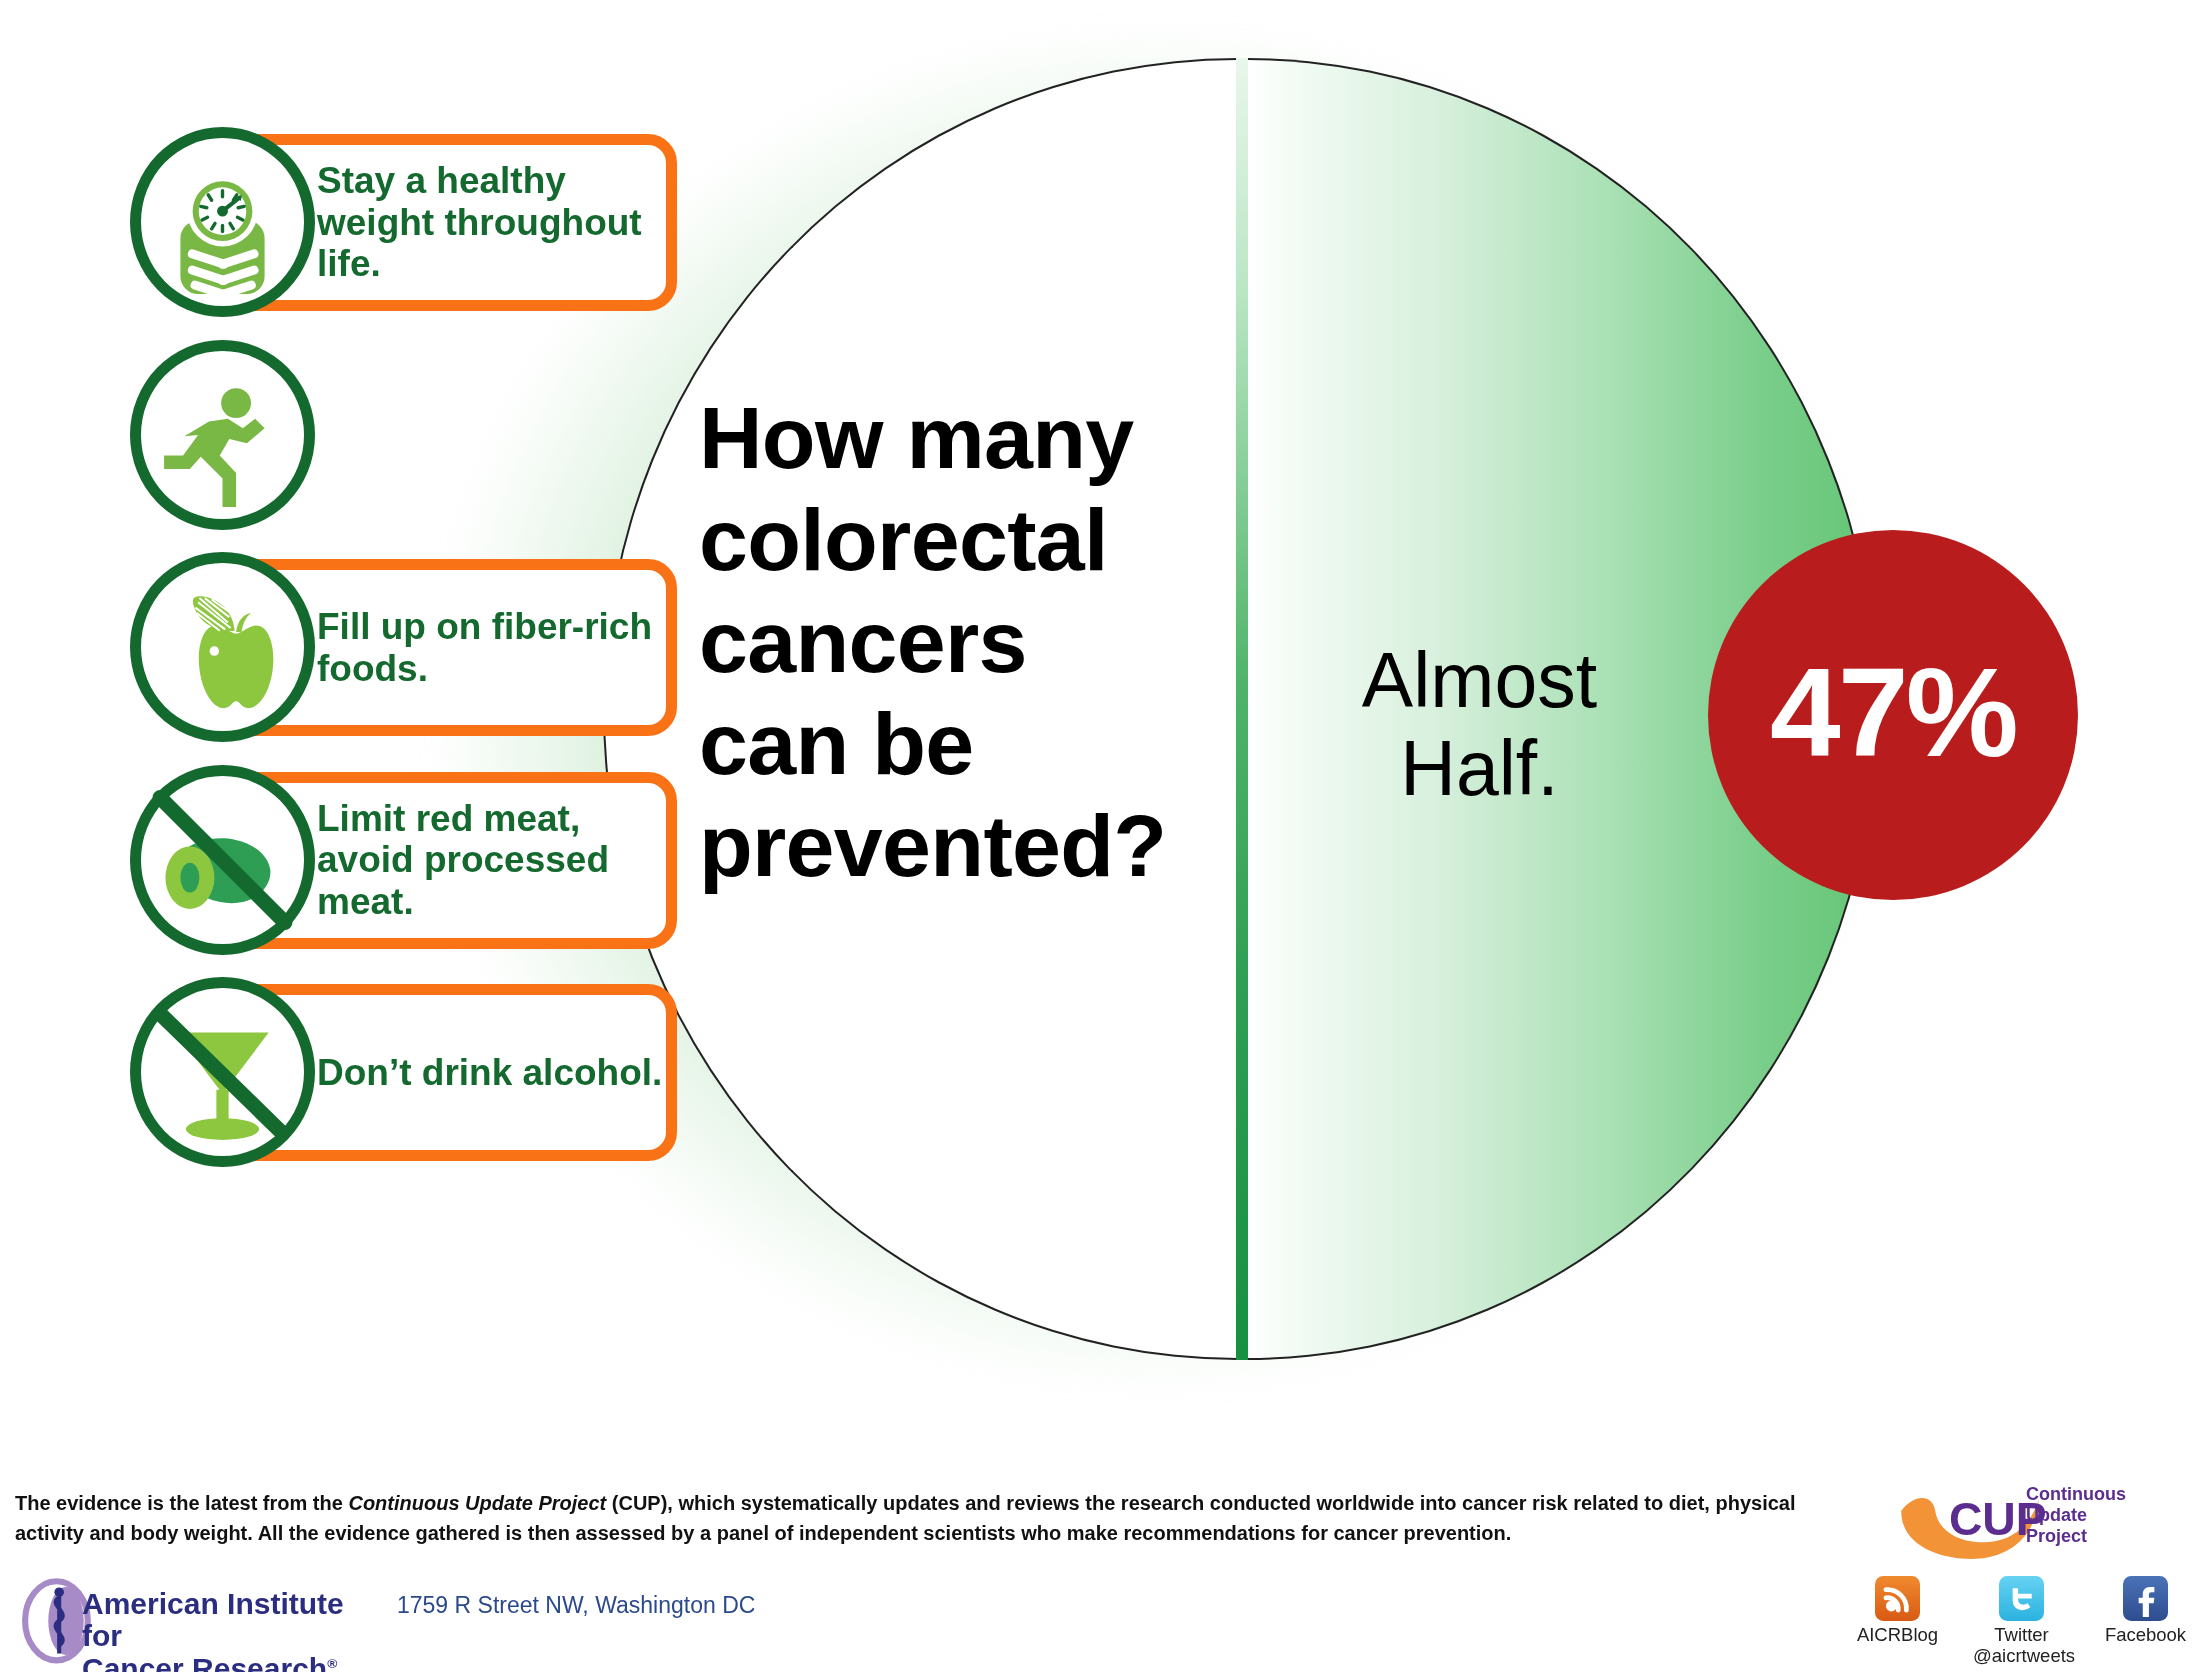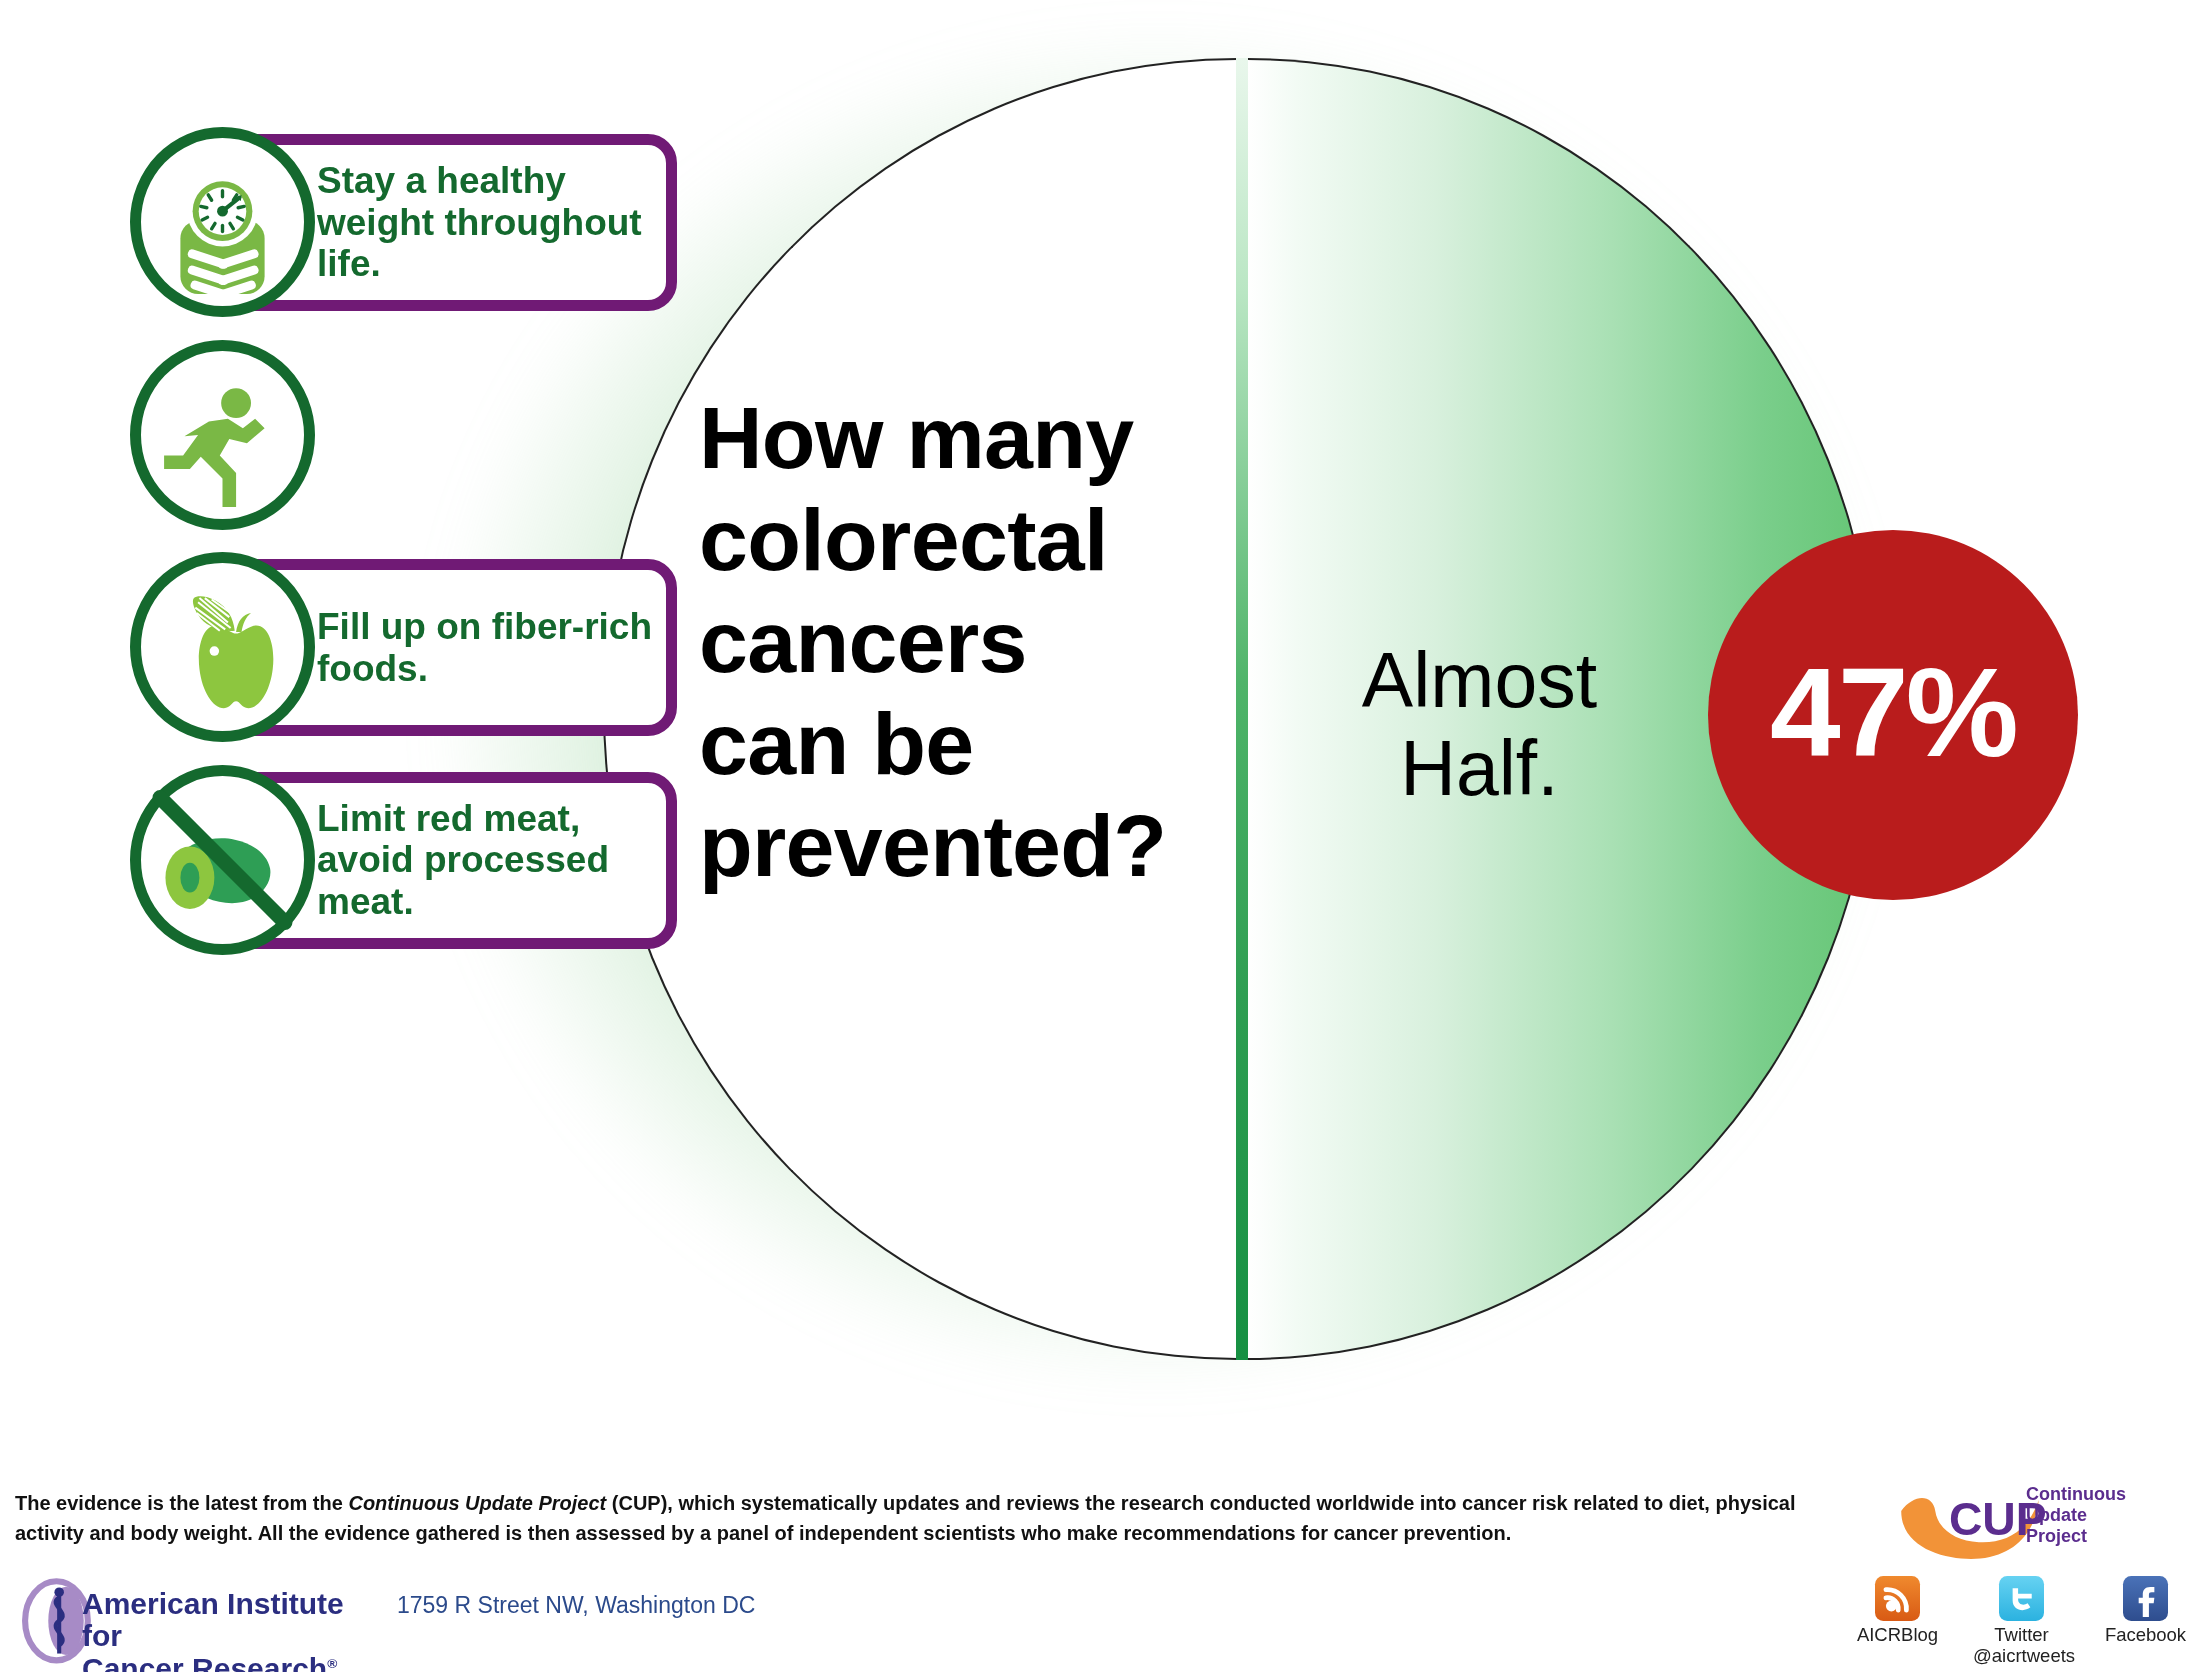--- a/index.html
+++ b/index.html
@@ -66,21 +66,21 @@
     transform:translateY(-2.7px);
   }
 
   
   .tips { position:absolute; left:130px; top:127px; width:548px; }
   .tip {
     position:relative; height:192px; margin-bottom:20.6px;
   }
   .tip .bubble {
     position:absolute; left:81px; top:6.9px; width:466px; height:177px;
-    border:11px solid #701a75; border-radius:29px; background:#fff;
+    border:11px solid #f97316; border-radius:29px; background:#fff;
     display:flex; align-items:center; padding-left:95px;
   }
   .tip .bubble .tip-text {
     font-size:37px; font-weight:bold; color:#14692E; line-height:1.12;
   }
   .tip .badge {
     position:absolute; left:0px; top:0px; width:185px; height:190px;
     border:11.6px solid #14692E; border-radius:50%; background:#fff;
     z-index:4; overflow:visible;
   }
@@ -221,20 +221,35 @@
       <div class="badge">
         <svg viewBox="0 0 240 240">
           <path d="M58 112 C72 92 110 84 138 90 C166 96 186 112 190 132 C194 154 176 176 150 182 C120 188 86 176 68 156 C56 142 52 124 58 112 Z" fill="#2E9E55"></path>
           <ellipse cx="72" cy="146" rx="36" ry="46" fill="#8DC63F"></ellipse>
           <ellipse cx="72" cy="146" rx="14" ry="22" fill="#2E9E55"></ellipse>
           <line x1="28" y1="28" x2="212" y2="212" stroke="#14692E" stroke-width="22" stroke-linecap="round"></line>
         </svg>
       </div>
     </div>
 
+    <div class="tip">
+      <div class="bubble">
+        <div class="tip-text">Don’t drink alcohol.</div>
+      </div>
+      <div class="badge">
+        <svg viewBox="0 0 240 240">
+          <g fill="#8DC63F">
+            <polygon points="52,62 188,62 120,152"></polygon>
+            <rect x="111" y="146" width="18" height="56"></rect>
+            <ellipse cx="120" cy="204" rx="54" ry="16"></ellipse>
+          </g>
+          <line x1="28" y1="34" x2="206" y2="208" stroke="#14692E" stroke-width="22" stroke-linecap="round"></line>
+        </svg>
+      </div>
+    </div>
 
   </div>
 
   <div class="footer-rule"></div>
 
   <div class="footer-note">
     <span>The evidence is the latest from the </span><em>Continuous Update Project</em><span> (CUP), which systematically updates and reviews the research conducted worldwide into cancer risk related to diet, physical activity and body weight. All the evidence gathered is then assessed by a panel of independent scientists who make recommendations for cancer prevention.</span>
   </div>
 
   <div class="aicr-logo">

